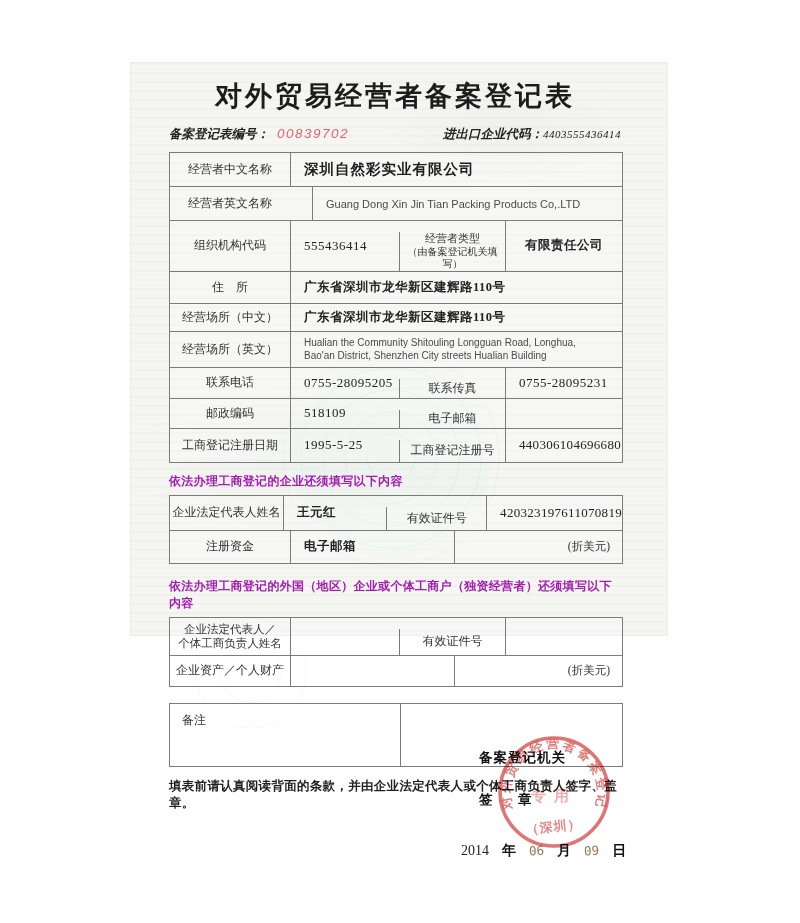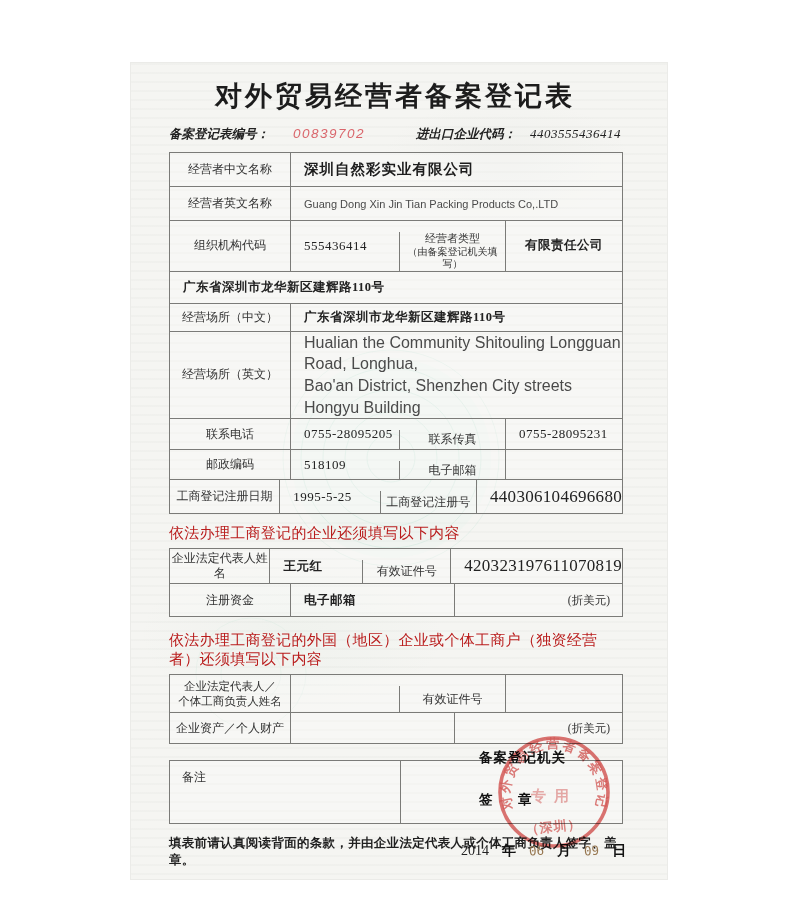--- a/index.html
+++ b/index.html
@@ -1,64 +1,64 @@
 <!DOCTYPE html>
 <html><head>
 <meta charset="utf-8">
 <style>
   html,body { margin:0; padding:0; }
   body {
     width:800px; height:923px; position:relative; background:#ffffff;
     font-family:"Liberation Serif","DejaVu Serif",serif; overflow:hidden;
   }
   .paper {
-    position:absolute; left:130px; top:62px; width:538px; height:818px;
+    position:absolute; left:130px; top:62px; width:538px; height:574px;
     background:#f5f5f2; border:1px solid rgba(0,0,0,0.04); box-sizing:border-box;
   }
   .paper::before {
     content:""; position:absolute; inset:0; pointer-events:none;
     background:
       repeating-linear-gradient(180deg, rgba(110,120,110,0.035) 0 2px, rgba(0,0,0,0) 2px 9px),
       radial-gradient(ellipse 180px 90px at 70% 12%, rgba(160,170,160,0.06), rgba(0,0,0,0) 70%),
       radial-gradient(ellipse 220px 120px at 30% 70%, rgba(140,190,160,0.05), rgba(0,0,0,0) 70%);
   }
   .watermark { position:absolute; left:0; top:0; z-index:0; pointer-events:none; }
   .content { position:relative; z-index:1; padding:0 46px 0 38px; }
 
   .doc-title {
     margin-top:15px; text-align:center; font-family:"Liberation Sans","DejaVu Sans",sans-serif;
     font-weight:bold; font-size:27px; letter-spacing:3px; color:#1c1c1c;
   }
   .head-line { display:flex; align-items:baseline; margin-top:12px; height:18px;font-style:italic; }
   .head-lbl { font-family:"Liberation Sans","DejaVu Sans",sans-serif; font-weight:bold; font-size:12.5px; color:#222; }
-  .serial-val { margin-left:24px; font-family:"Liberation Sans","DejaVu Sans",sans-serif; font-size:13.5px; letter-spacing:1.5px; color:#da666c; }
+  .serial-val { margin-left:8px; font-family:"Liberation Sans","DejaVu Sans",sans-serif; font-size:13.5px; letter-spacing:1.5px; color:#da666c; }
   .code-group { margin-left:auto; display:flex; align-items:baseline; }
-  .code-val { margin-left:14px; font-size:13px; letter-spacing:0.5px; color:#222; }
+  .code-val { font-size:11px; letter-spacing:0.5px; color:#222; }
 
   .tbl { border:1px solid #7b7b78; width:454px; box-sizing:border-box; background:rgba(255,255,255,0.25); }
   .tr { display:flex; align-items:stretch; }
   .tr + .tr { border-top:1px solid #7b7b78; }
   .td { box-sizing:border-box; display:flex; align-items:center; }
   .td + .td { border-left:1px solid #7b7b78; }
   .lbl { justify-content:center; text-align:center; font-size:12px; color:#333; line-height:1.25; }
   .val { padding-left:13px; text-align:left; }
   .c1 { width:120px; } .c2 { width:109px; } .c3 { width:106px;margin-top:11px; } .c4 { flex:1; }
   .cw { width:164px; } 
   .cn-bold { font-weight:bold; font-size:14.5px; color:#1d1d1d; letter-spacing:1px; }
   .addr-bold { font-weight:bold; font-size:12.5px; color:#222; letter-spacing:0.5px; }
   .en-text { font-family:"Liberation Sans","DejaVu Sans",sans-serif; font-size:11px; color:#4a4a4a; }
-  .en-addr { font-family:"Liberation Sans","DejaVu Sans",sans-serif; font-size:16px; color:#4a4a4a; line-height:1.35; }
+  .en-addr { font-family:"Liberation Sans","DejaVu Sans",sans-serif; font-size:10px; color:#4a4a4a; line-height:1.35; }
   .num { font-size:13px; color:#222; letter-spacing:0.5px; }
-  .num-sm { font-size:17px; color:#222; letter-spacing:0.3px; }
+  .num-sm { font-size:13px; color:#222; letter-spacing:0.3px; }
   .sub-lbl { font-size:10px; color:#333; }
   .note-cell { justify-content:flex-end; padding-right:12px; font-size:11.5px; color:#333; }
 
   .section-h {
-    font-family:"Liberation Sans","DejaVu Sans",sans-serif; font-weight:normal;
-    font-size:15px; color:#b91c1c; margin:10px 0 5px 0; letter-spacing:0.3px;
+    font-family:"Liberation Sans","DejaVu Sans",sans-serif; font-weight:bold;
+    font-size:12px; color:#a21caf; margin:10px 0 5px 0; letter-spacing:0.3px;
   }
   .footer-note {
     font-family:"Liberation Sans","DejaVu Sans",sans-serif; font-weight:bold;
     font-size:12.5px; color:#1f1f1f; margin-top:11px; letter-spacing:0.3px;
   }
 
   .remark-box { margin-top:16px; height:64px; }
   .remark-box .td { align-items:flex-start; padding-top:8px; }
   .remark-left { width:230px; padding-left:12px; font-size:12px; color:#333; }
   .remark-right { flex:1; }
@@ -104,45 +104,46 @@
         <span class="head-lbl">进出口企业代码：</span>
         <span class="code-val">4403555436414</span>
       </span>
     </div>
 
     <div class="tbl" style="margin-top:8px;">
       <div class="tr" style="min-height:33px;">
         <div class="td lbl c1">经营者中文名称</div>
         <div class="td val c4 cn-bold">深圳自然彩实业有限公司</div>
       </div>
-      <div class="tr" style="min-height:33px;">
+      <div class="tr" style="min-height:33px;gap:22px;">
         <div class="td lbl c1">经营者英文名称</div>
         <div class="td val c4 en-text">Guang Dong Xin Jin Tian Packing Products Co,.LTD</div>
       </div>
       <div class="tr" style="min-height:35px;">
         <div class="td lbl c1">组织机构代码</div>
         <div class="td val c2 num">555436414</div>
         <div class="td lbl c3" style="flex-direction:column; justify-content:center;">
           <span style="font-size:11px;">经营者类型</span>
           <span class="sub-lbl">（由备案登记机关填写）</span>
         </div>
         <div class="td lbl c4 addr-bold">有限责任公司</div>
       </div>
       <div class="tr" style="min-height:31px;">
+        <div class="td lbl c1">住　所</div>
         <div class="td val c4 addr-bold">广东省深圳市龙华新区建辉路110号</div>
       </div>
       <div class="tr" style="min-height:27px;font-family:Liberation Serif, serif;">
         <div class="td lbl c1">经营场所（中文）</div>
         <div class="td val c4 addr-bold">广东省深圳市龙华新区建辉路110号</div>
       </div>
       <div class="tr" style="min-height:35px;">
         <div class="td lbl c1">经营场所（英文）</div>
         <div class="td val c4" style="flex-direction:column; align-items:flex-start; justify-content:center;">
           <span class="en-addr">Hualian the Community Shitouling Longguan Road, Longhua,</span>
-          <span class="en-addr">Bao'an District, Shenzhen City streets Hongyu Building</span>
+          <span class="en-addr">Bao'an District, Shenzhen City streets Hualian Building</span>
         </div>
       </div>
       <div class="tr" style="min-height:30px;justify-content:flex-end;">
         <div class="td lbl c1">联系电话</div>
         <div class="td val c2 num">0755-28095205</div>
         <div class="td lbl c3">联系传真</div>
         <div class="td val c4 num">0755-28095231</div>
       </div>
       <div class="tr" style="min-height:29px;">
         <div class="td lbl c1">邮政编码</div>

